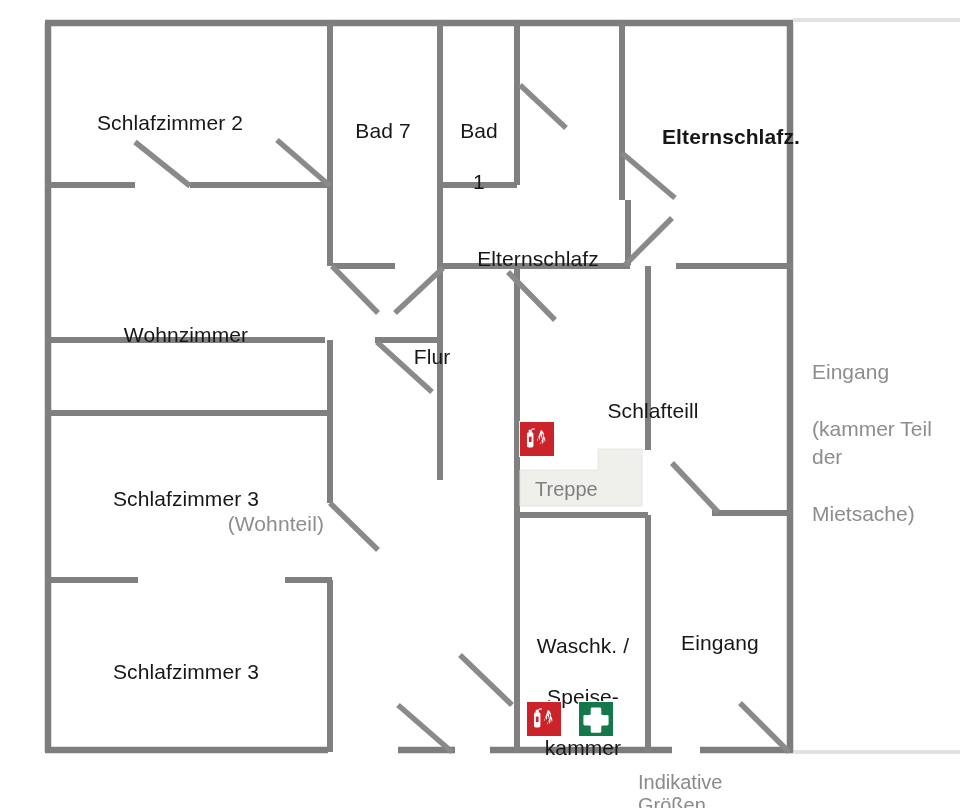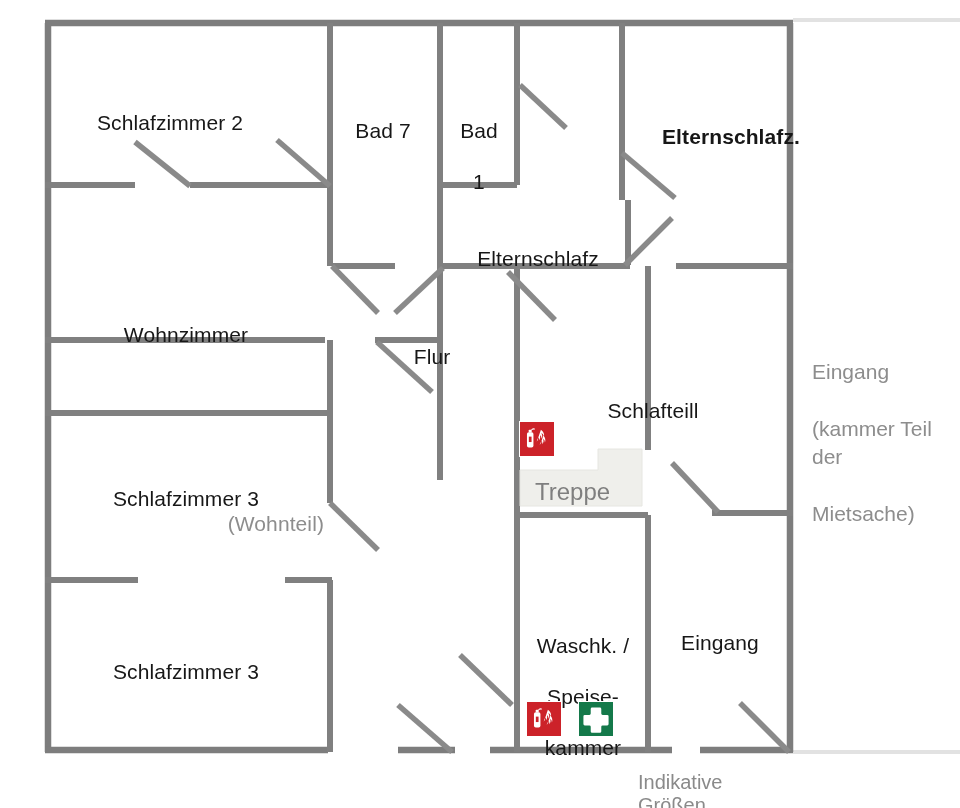--- a/index.html
+++ b/index.html
@@ -73,21 +73,21 @@
   .muted-label {
     position: absolute;
     color: #8d8d8d;
     font-size: 21px;
     line-height: 1.35;
     white-space: pre-line;
   }
   .stair-label {
     position: absolute;
     color: #7f7f7f;
-    font-size: 24px;
+    font-size: 20px;
   }
   .caption {
     position: absolute;
     color: #8a8a8a;
     font-size: 20px;
     margin-left: 38px;
   }
   .spell {
     text-decoration: none;
     background-repeat: repeat-x;

